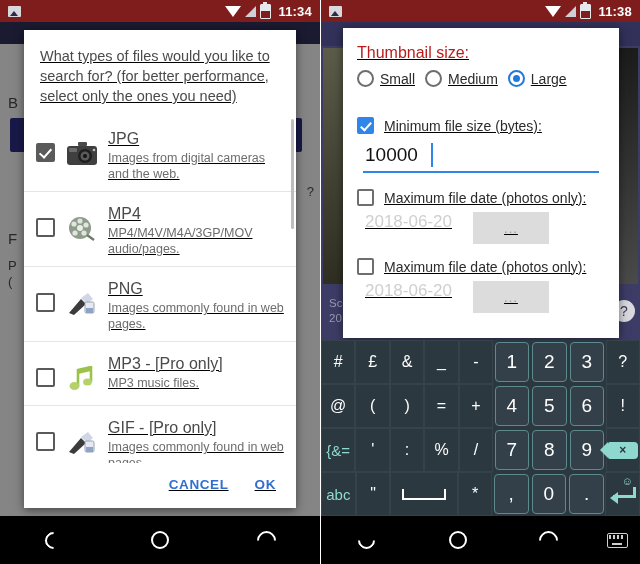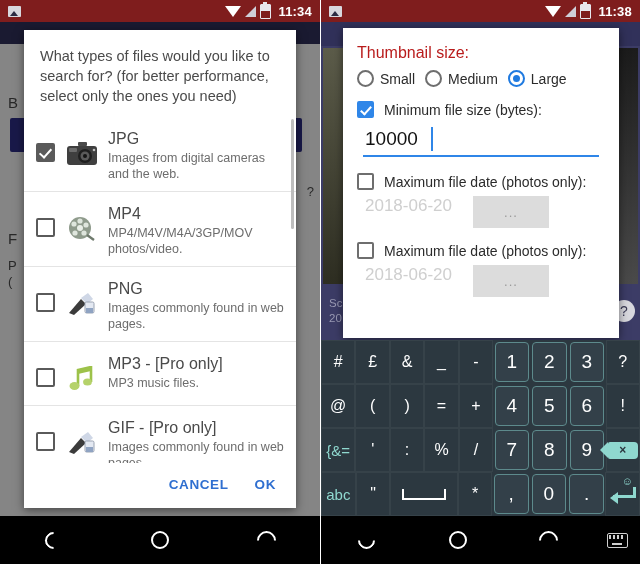--- a/index.html
+++ b/index.html
@@ -95,20 +95,21 @@
     background: rgba(0,0,0,.45);
     z-index: 10;
   }
 
   
   .dialog {
     position: absolute;
     background: #ffffff;
     z-index: 20;
     box-shadow: 0 2px 9px rgba(0,0,0,.5);
+    text-decoration: underline;
   }
   .dlg-left {
     left: 24px; top: 30px; width: 272px; height: 478px;
     display: flex; flex-direction: column;
   }
   .dlg-message {
     padding: 16px 16px 10px 16px;
     color: #4a4a4a; font-size: 14.5px; line-height: 20px;
   }
   .dlg-list {
@@ -228,21 +229,21 @@
   }
 
   
   .dlg-right {
     left: 22px; top: 28px; width: 276px; height: 310px;
     padding: 16px 14px 12px 14px; box-sizing: border-box;
   }
   .thumb-label {
     color: #b91c1c; font-size: 16px; margin-bottom: 8px;
   }
-  .radio-row { display: flex; align-items: center; gap: 4px; margin-bottom: 14px; }
+  .radio-row { display: flex; align-items: center; gap: 4px; margin-bottom: 30px; }
   .radio-item { display: flex; align-items: center; gap: 6px; margin-right: 6px; }
   .radio {
     width: 17px; height: 17px; border-radius: 50%;
     border: 2px solid #6e6e6e; box-sizing: border-box; background: #fff;
     flex: 0 0 auto;
   }
   .radio.selected {
     border-color: #1f7ae0; position: relative;
   }
   .radio.selected::after {
@@ -409,21 +410,21 @@
               <circle cx="13" cy="5" r="2.6" fill="#dfe6dd"></circle>
               <circle cx="19" cy="9" r="2.6" fill="#dfe6dd"></circle>
               <circle cx="17" cy="17" r="2.6" fill="#dfe6dd"></circle>
               <circle cx="8" cy="17" r="2.6" fill="#dfe6dd"></circle>
               <circle cx="7" cy="8" r="2.6" fill="#dfe6dd"></circle>
               <path d="M20 19 L27 24" stroke="#6f7a6d" stroke-width="2.4" fill="none"></path>
             </svg>
           </div>
           <div class="ftype-text">
             <div class="ftype-title">MP4</div>
-            <div class="ftype-desc">MP4/M4V/M4A/3GP/MOV photos/video.</div>
+            <div class="ftype-desc">MP4/M4V/M4A/3GP/MOV audio/pages.</div>
           </div>
         </div>
 
         <div class="file-row">
           <div class="chk"></div>
           <div class="ftype-icon">
             <svg width="30" height="26" viewBox="0 0 30 26" aria-hidden="true">
               <path d="M2 22 L14 8 L19 13 L7 24 Z" fill="#3b3b3b"></path>
               <path d="M14 7 L21 2 L26 8 L20 13 Z" fill="#cfd7e6"></path>
               <rect x="18" y="11" width="9" height="11" rx="1.5" fill="#e4e9f2" stroke="#9aa3b2" stroke-width="1"></rect>

